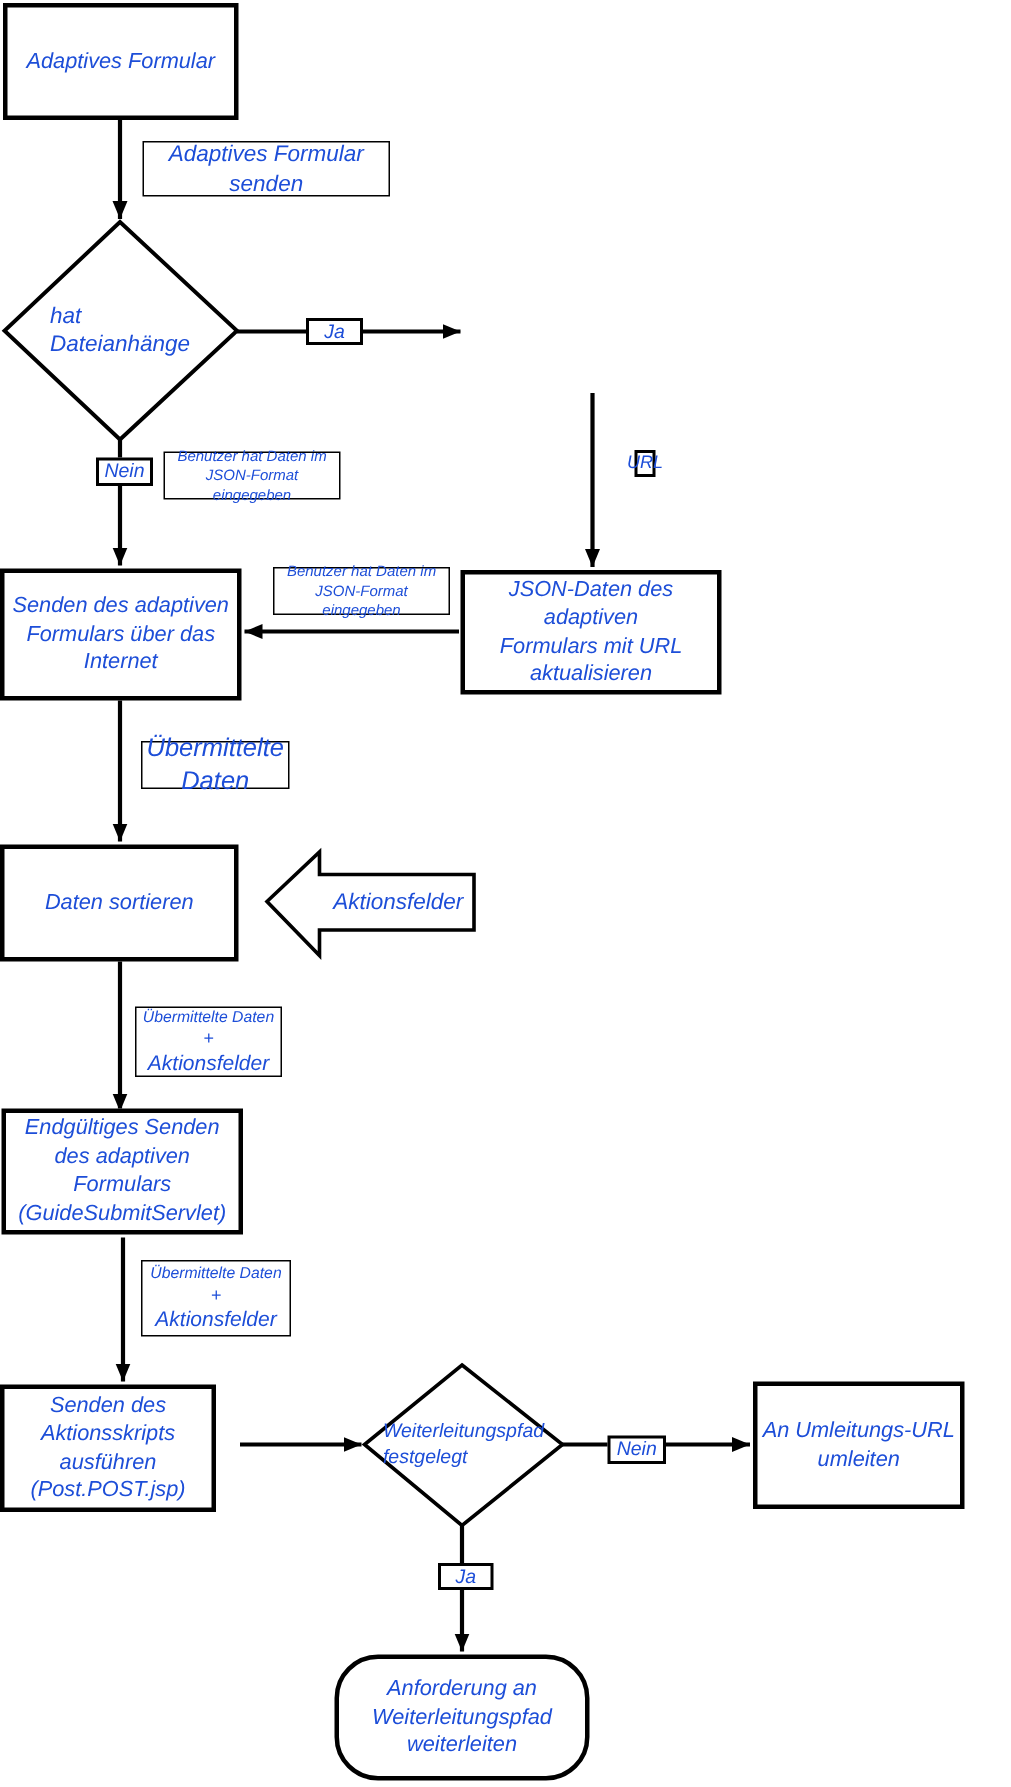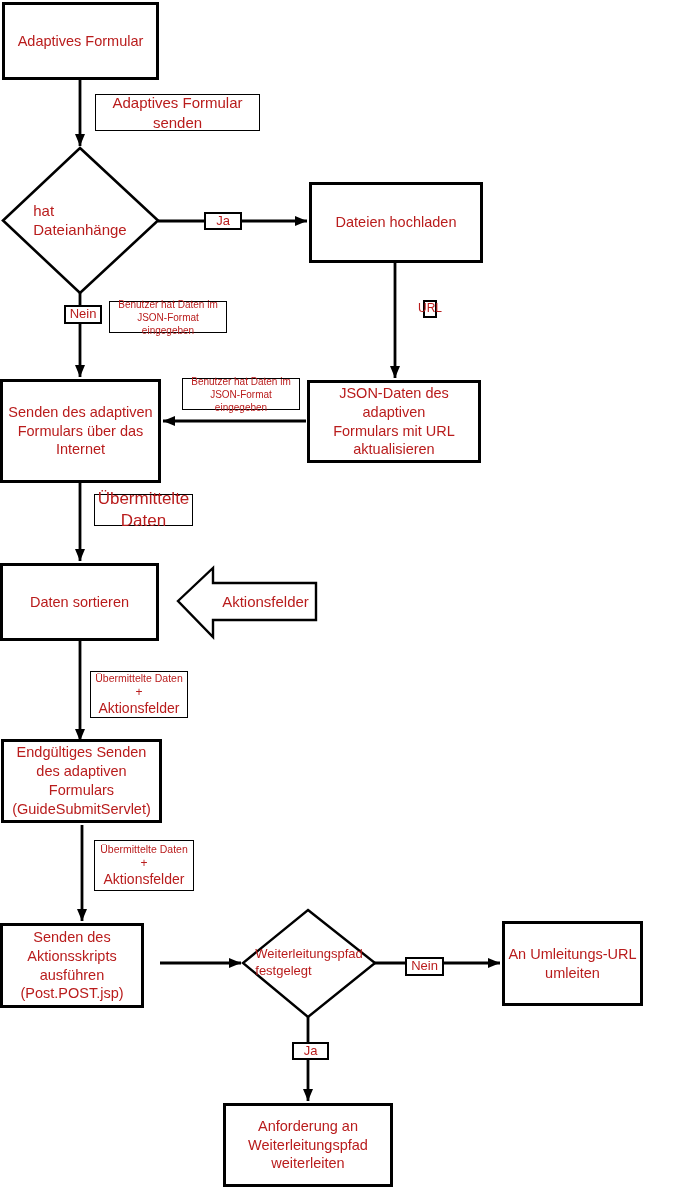--- a/index.html
+++ b/index.html
@@ -1,17 +1,17 @@
 <!DOCTYPE html>
 <html><head>
 <meta charset="utf-8">
 <style>
   html,body{margin:0;padding:0;background:#fff;}
   .stage{position:relative;width:674px;height:1191px;background:#ffffff;
-         font-family:"Liberation Sans",sans-serif;color:#b91c1c;overflow:hidden;}
+         font-family:"Liberation Sans",sans-serif;color:#1d4ed8;overflow:hidden;font-style:italic;}
   svg.overlay{position:absolute;left:0;top:0;z-index:1;}
   .node{position:absolute;box-sizing:border-box;background:#fff;border:3px solid #000;
         display:flex;flex-direction:column;align-items:center;justify-content:center;
         text-align:center;z-index:2;font-size:14.5px;line-height:1.3;overflow:hidden;}
   .lbl{position:absolute;box-sizing:border-box;background:#fff;border:1.5px solid #000;
        display:flex;flex-direction:column;align-items:center;justify-content:center;
        text-align:center;z-index:3;line-height:1.3;}
   .lbl.yn{border-width:2px;font-size:13px;}
   .dtext{position:absolute;z-index:2;display:flex;flex-direction:column;align-items:center;
          justify-content:center;text-align:left;background:transparent;line-height:1.3;}
@@ -44,35 +44,34 @@
     <line x1="308" y1="1016" x2="308" y2="1101" stroke="#000" stroke-width="2.8" marker-end="url(#ah)"></line>
 
     <polygon points="80,148 158,220.5 80,293 3,220.5" fill="#fff" stroke="#000" stroke-width="2.6"></polygon>
     <polygon points="308,910 375,963 308,1017 243,963" fill="#fff" stroke="#000" stroke-width="2.4"></polygon>
 
     <polygon points="178,601 213,568 213,583 316,583 316,620 213,620 213,637" fill="#fff" stroke="#000" stroke-width="2.4"></polygon>
   </svg>
 
   <div class="node" style="left:2px;top:2px;width:157px;height:78px;">Adaptives Formular</div>
 
-  <div class="node" style="left:309px;top:182px;width:174px;height:81px;">Dateien hochladen</div>
 
-  <div class="node" style="left:0px;top:379px;width:161px;height:104px;">Senden des adaptiven<br>Formulars über das<br>Internet</div>
+  <div class="node" style="left:0px;top:379px;width:161px;height:88px;">Senden des adaptiven<br>Formulars über das<br>Internet</div>
 
   <div class="node" style="left:0px;top:563px;width:159px;height:78px;">Daten sortieren</div>
 
   <div class="node" style="left:307px;top:380px;width:174px;height:83px;">JSON-Daten des adaptiven<br>Formulars mit URL<br>aktualisieren</div>
 
   <div class="node" style="left:1px;top:739px;width:161px;height:84px;">Endgültiges Senden<br>des adaptiven<br>Formulars<br>(GuideSubmitServlet)</div>
 
   <div class="node" style="left:0px;top:923px;width:144px;height:85px;">Senden des<br>Aktionsskripts<br>ausführen<br>(Post.POST.jsp)</div>
 
   <div class="node" style="left:502px;top:921px;width:141px;height:85px;">An Umleitungs-URL<br>umleiten</div>
 
-  <div class="node" style="left:223px;top:1103px;width:170px;height:84px;">Anforderung an<br>Weiterleitungspfad<br>weiterleiten</div>
+  <div class="node" style="left:223px;top:1103px;width:170px;height:84px;border-radius:29px;">Anforderung an<br>Weiterleitungspfad<br>weiterleiten</div>
 
   <div class="dtext" style="left:5px;top:190px;width:150px;height:60px;font-size:15px;">hat<br>Dateianhänge</div>
 
   <div class="dtext" style="left:243px;top:935px;width:132px;height:56px;font-size:13px;">Weiterleitungspfad<br>festgelegt</div>
 
   <div class="dtext" style="left:215px;top:584px;width:101px;height:36px;font-size:15px;">Aktionsfelder</div>
 
   <div class="lbl" style="left:95px;top:94px;width:165px;height:37px;font-size:15px;">Adaptives Formular<br>senden</div>
 
   <div class="lbl yn" style="left:204px;top:212px;width:38px;height:18px;">Ja</div>

